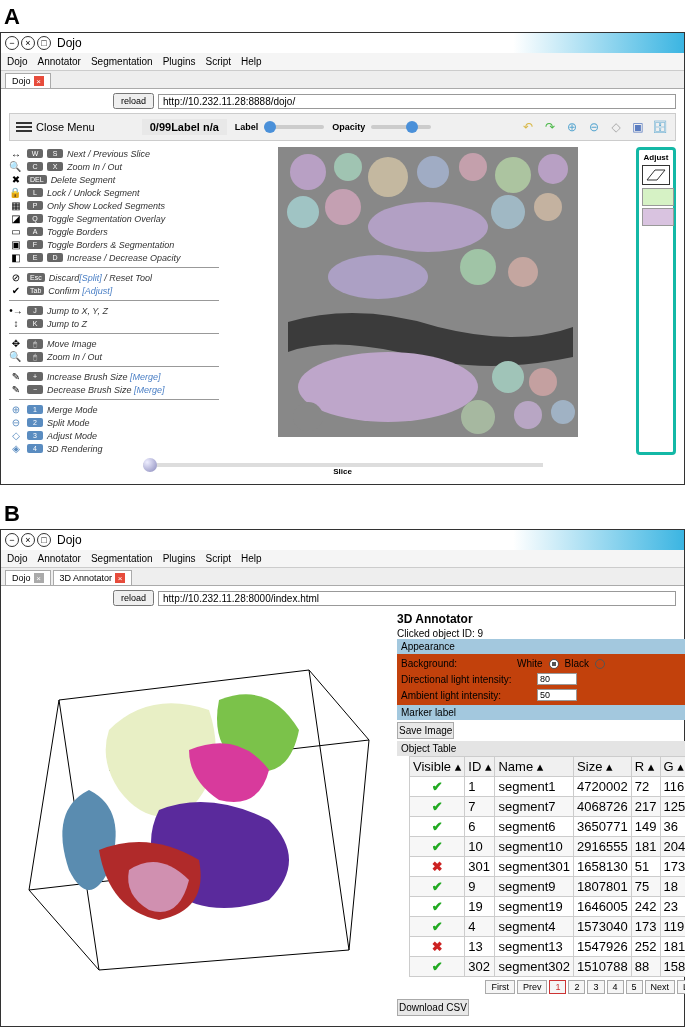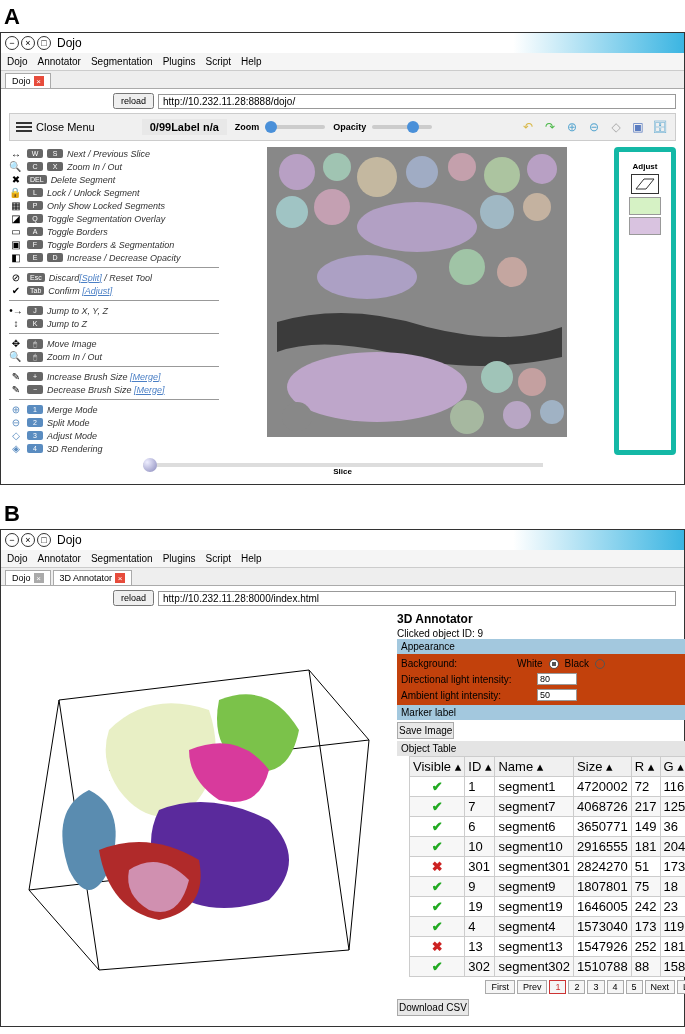--- a/index.html
+++ b/index.html
@@ -30,24 +30,24 @@
 .slider .thumb { position: absolute; width: 12px; height: 12px; background: #4a90d9; border-radius: 50%; top: -4px; }
 .tool-icons { display: flex; gap: 4px; margin-left: auto; }
 .tool-icons .ticon { width: 18px; height: 18px; display: flex; align-items: center; justify-content: center; font-size: 12px; cursor: pointer; }
 .main-a { display: flex; gap: 8px; margin-top: 6px; }
 .shortcuts { width: 210px; font-size: 9px; }
 .sc-row { display: flex; align-items: center; gap: 4px; padding: 1px 0; }
 .sc-row.divider { border-top: 1px solid #999; margin: 3px 0; height: 1px; padding: 0; }
 .sc-icon { width: 14px; text-align: center; font-size: 10px; }
 .key { background: #666; color: #fff; font-size: 7px; padding: 1px 3px; border-radius: 2px; min-width: 16px; text-align: center; }
 .sc-label { font-style: italic; color: #333; }
-.sc-label .blue { color: #4a7fc5; text-decoration: underline; }
+.sc-label .blue { color: #4a7fc5; }
 .viewer { flex: 1; display: flex; justify-content: center; }
 .seg-image { width: 300px; height: 290px; position: relative; overflow: hidden; background: #999; }
-.adjust-panel { width: 62px; border: 5px solid #14b8a6; border-radius: 4px; padding: 10px; text-align: center; font-size: 8px; }
+.adjust-panel { width: 40px; border: 3px solid #14b8a6; border-radius: 4px; padding: 3px; text-align: center; font-size: 8px; }
 .adjust-panel .eraser { width: 28px; height: 20px; border: 1px solid #333; margin: 3px auto; position: relative; cursor: pointer; }
 .adjust-panel .color-swatch { width: 32px; height: 18px; margin: 2px auto; border: 1px solid #999; cursor: pointer; }
 .slice-slider { text-align: center; margin-top: 8px; }
 .slice-slider .track { height: 4px; background: #ddd; width: 400px; margin: 0 auto; position: relative; }
 .slice-slider .sthumb { width: 14px; height: 14px; background: radial-gradient(circle at 30% 30%, #eef, #88b); border-radius: 50%; position: absolute; left: 0; top: -5px; }
 .slice-slider .slabel { font-size: 8px; font-weight: bold; }
 .content-b { padding: 0 8px 8px 8px; display: flex; gap: 8px; }
 .viewer3d { width: 380px; height: 380px; position: relative; }
 .panel3d { flex: 1; font-size: 10px; }
 .panel3d h3 { font-size: 12px; margin: 2px 0; }
@@ -108,21 +108,21 @@
             <div></div>
             <div></div>
             <div></div>
           </span>
         <span>Close Menu</span>
       </div>
       <span class="counter">
         <span>0/99</span><span>Label n/a</span>
       </span>
       <div class="slider-group">
-        <label>Zoom</label>
+        <label>Label</label>
         <div class="slider">
             <div class="thumb" style="left:0"></div>
           </div>
       </div>
       <div class="slider-group">
         <label>Opacity</label>
         <div class="slider">
             <div class="thumb" style="left:35px"></div>
           </div>
       </div>
@@ -441,21 +441,21 @@
               <td>segment10</td>
               <td>2916555</td>
               <td>181</td>
               <td>204</td>
               <td>138</td>
    </tr>
             <tr style="background:#fff">
      <td style="text-align:center"><span class="vis-x">✖</span></td>
      <td>301</td>
               <td>segment301</td>
-              <td>2824270</td>
+              <td>1658130</td>
               <td>51</td>
               <td>173</td>
               <td>30</td>
    </tr>
             <tr style="background:#f7f7f7">
      <td style="text-align:center"><span class="vis-check">✔</span></td>
      <td>9</td>
               <td>segment9</td>
               <td>1807801</td>
               <td>75</td>

